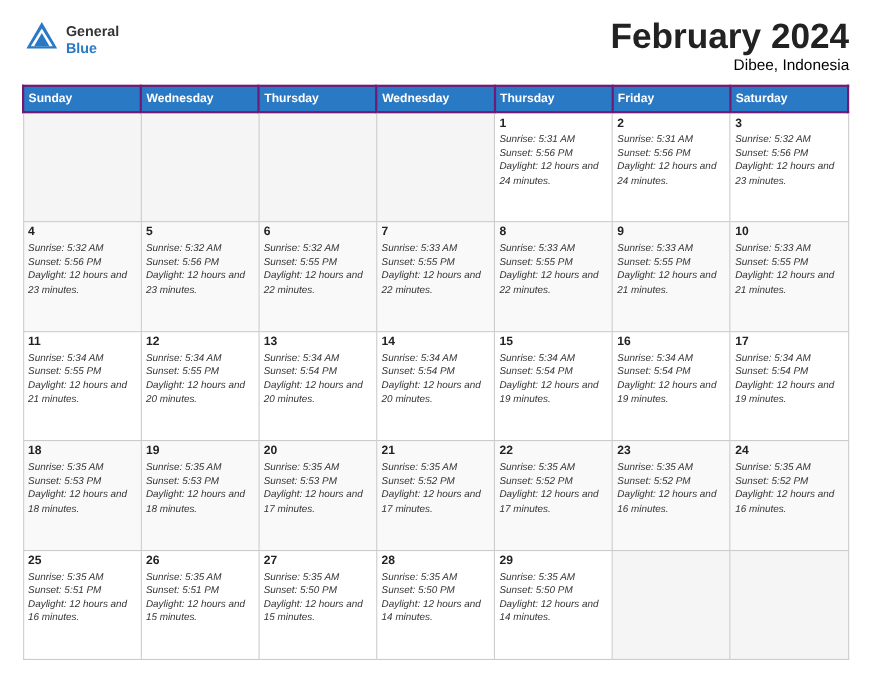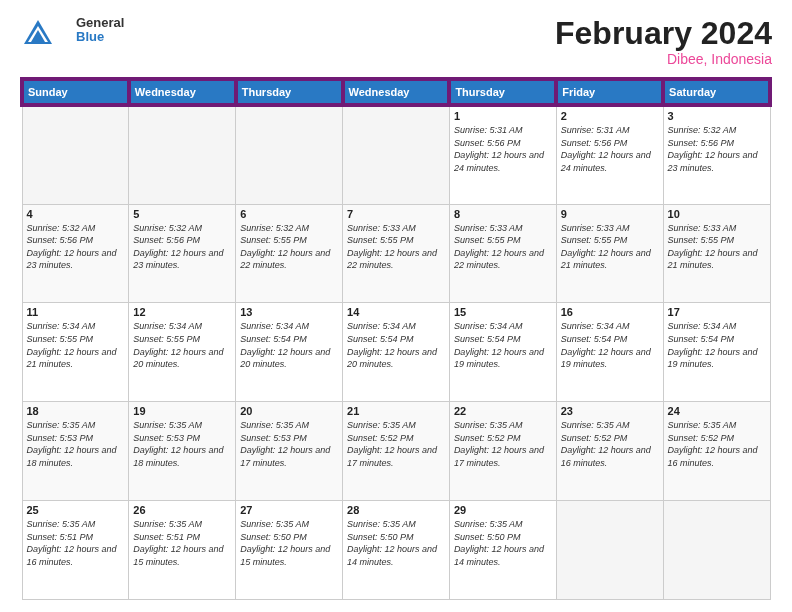--- a/index.html
+++ b/index.html
@@ -18,54 +18,54 @@
       flex-direction: column;
     }
     .header {
       display: flex;
       justify-content: space-between;
       align-items: flex-start;
       margin-bottom: 10px;
     }
     .logo {
       display: flex;
-      align-items: flex-start;
-      gap: 20px;
+      align-items: center;
+      gap: 4px;
     }
     .title-area {
       text-align: right;
     }
     .month-year {
       font-size: 32px;
       font-weight: bold;
       color: #222;
       line-height: 1.1;
     }
     .location {
       font-size: 14px;
-      color: #ec4899;
+      color: #000000;
     }
     .calendar {
       flex: 1;
       display: flex;
       flex-direction: column;
     }
     table {
       width: 100%;
       border-collapse: collapse;
       flex: 1;
     }
     thead tr th {
       background: #2979c4;
       color: #fff;
       font-size: 11px;
       font-weight: bold;
       padding: 5px 4px;
       text-align: left;
-      border: 4px solid #701a75;
+      border: 2px solid #701a75;
     }
     tbody tr td {
       border: 1px solid #ccc;
       vertical-align: top;
       padding: 3px 4px;
       font-size: 9.2px;
       color: #222;
       width: 14.28%;
       height: 88px;
       background: #fff;

